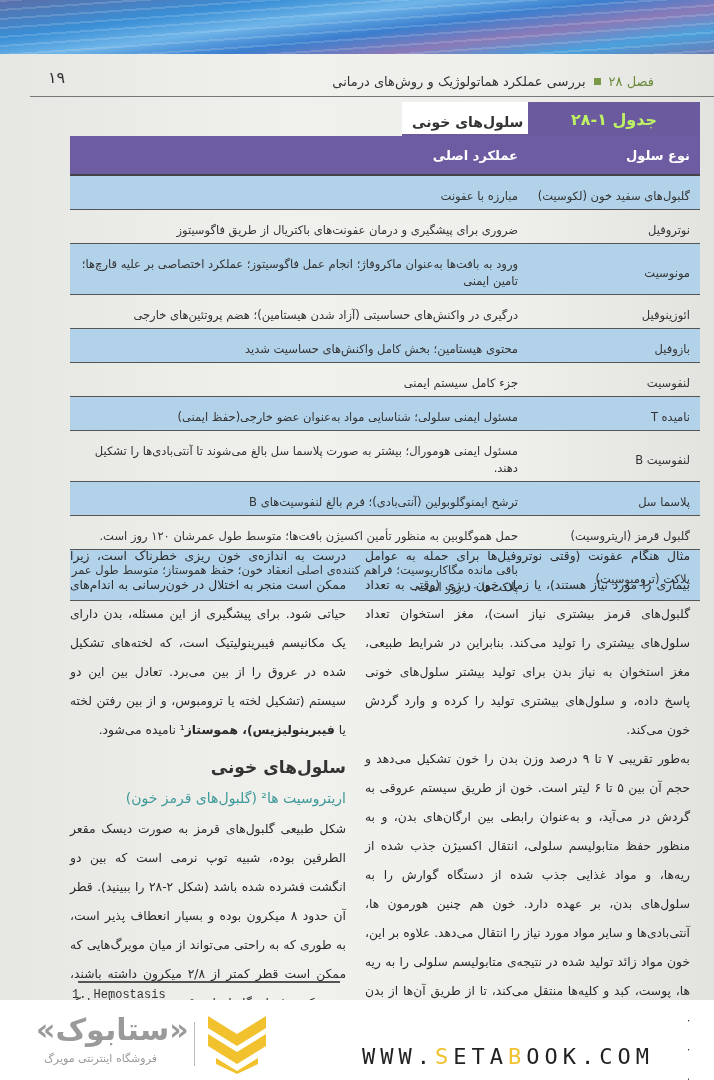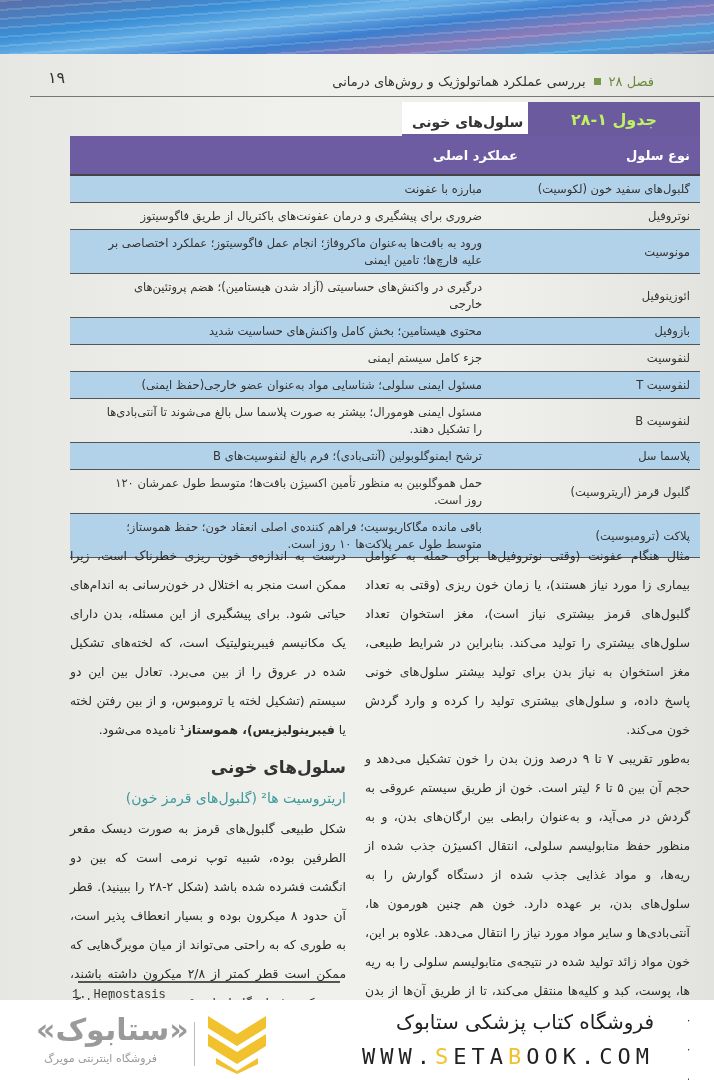--- a/index.html
+++ b/index.html
@@ -28,21 +28,21 @@
     .table-caption { width:126px; background:#fff; color:#333; font-size:14px; font-weight:bold;
       display:flex; align-items:flex-end; justify-content:flex-end; padding-left:10px; padding-bottom:4px;
       border-bottom:2px solid #6b5a9e; }
     .table-head { display:flex; height:40px; background:#6e5ca2; color:#fff; font-size:13px; font-weight:bold;
       border-bottom:2px solid #444; }
     .col-type { width:178px; padding-right:10px; display:flex; align-items:center; }
     .col-func { flex:1; padding-right:4px; display:flex; align-items:center; }
     .trow { display:flex; font-size:11.5px; color:#333; border-bottom:1.5px solid #555; line-height:17px; }
     .trow.blue { background:#b2d2ea; }
     .trow.plain { background:transparent; }
-    .trow .col-type, .trow .col-func { padding-top:5px; padding-bottom:4px;margin-left:36px; }
+    .trow .col-type, .trow .col-func { padding-top:12px; padding-bottom:4px; }
 
     .body-col { position:absolute; direction:rtl; text-align:justify; font-size:12.3px; line-height:29px; color:#2b2b2b; }
     .col-right { left:365px; top:488px; width:325px; }
     .col-left { left:70px; top:488px; width:276px; }
     .section-title { font-size:17px; font-weight:bold; color:#333; margin:8px 0 2px; }
     .subsection-title { font-size:14px; font-weight:normal; color:#3e9a9a; margin:0 0 2px; }
     .bold { font-weight:bold; }
     .foot-rule { position:absolute; left:78px; top:927px; width:262px; height:1.5px; background:#555; }
     .footnote { position:absolute; left:72px; top:934px; font-family:Liberation Mono, monospace; font-size:12px; color:#333; }
 
@@ -97,21 +97,21 @@
         </div>
         <div class="trow blue">
           <div class="col-type">بازوفیل</div>
           <div class="col-func">محتوی هیستامین؛ بخش کامل واکنش‌های حساسیت شدید</div>
         </div>
         <div class="trow plain">
           <div class="col-type">لنفوسیت</div>
           <div class="col-func">جزء کامل سیستم ایمنی</div>
         </div>
         <div class="trow blue">
-          <div class="col-type">لنفوسیت T</div>
+          <div class="col-type">نامیده T</div>
           <div class="col-func">مسئول ایمنی سلولی؛ شناسایی مواد به‌عنوان عضو خارجی(حفظ ایمنی)</div>
         </div>
         <div class="trow plain">
           <div class="col-type">لنفوسیت B</div>
           <div class="col-func">مسئول ایمنی هومورال؛ بیشتر به صورت پلاسما سل بالغ می‌شوند تا آنتی‌بادی‌ها را تشکیل دهند.</div>
         </div>
         <div class="trow blue">
           <div class="col-type">پلاسما سل</div>
           <div class="col-func">ترشح ایمنوگلوبولین (آنتی‌بادی)؛ فرم بالغ لنفوسیت‌های B</div>
         </div>
@@ -145,15 +145,14 @@
 
 <div class="footer">
   <div class="logo-word">«ستابوک»</div>
   <div class="logo-sub">فروشگاه اینترنتی مویرگ</div>
   <div class="logo-divider"></div>
   <svg class="logo-mark" viewBox="0 0 62 60">
     <polygon points="2,2 31,20 60,2 60,14 31,32 2,14" fill="#f2c12e"></polygon>
     <polygon points="2,20 31,38 60,20 60,32 31,50 2,32" fill="#f2c12e"></polygon>
     <polygon points="10,44 31,57 52,44 52,50 31,60 10,50" fill="#f2c12e"></polygon>
   </svg>
-  <div class="store-name">فروشگاه کتاب پزشکی ستابوک</div>
   <div class="store-url"><span>WWW.</span><span class="accent">S</span><span>ETA</span><span class="accent">B</span><span>OOK.COM</span></div>
 </div>
 
 </body></html>

